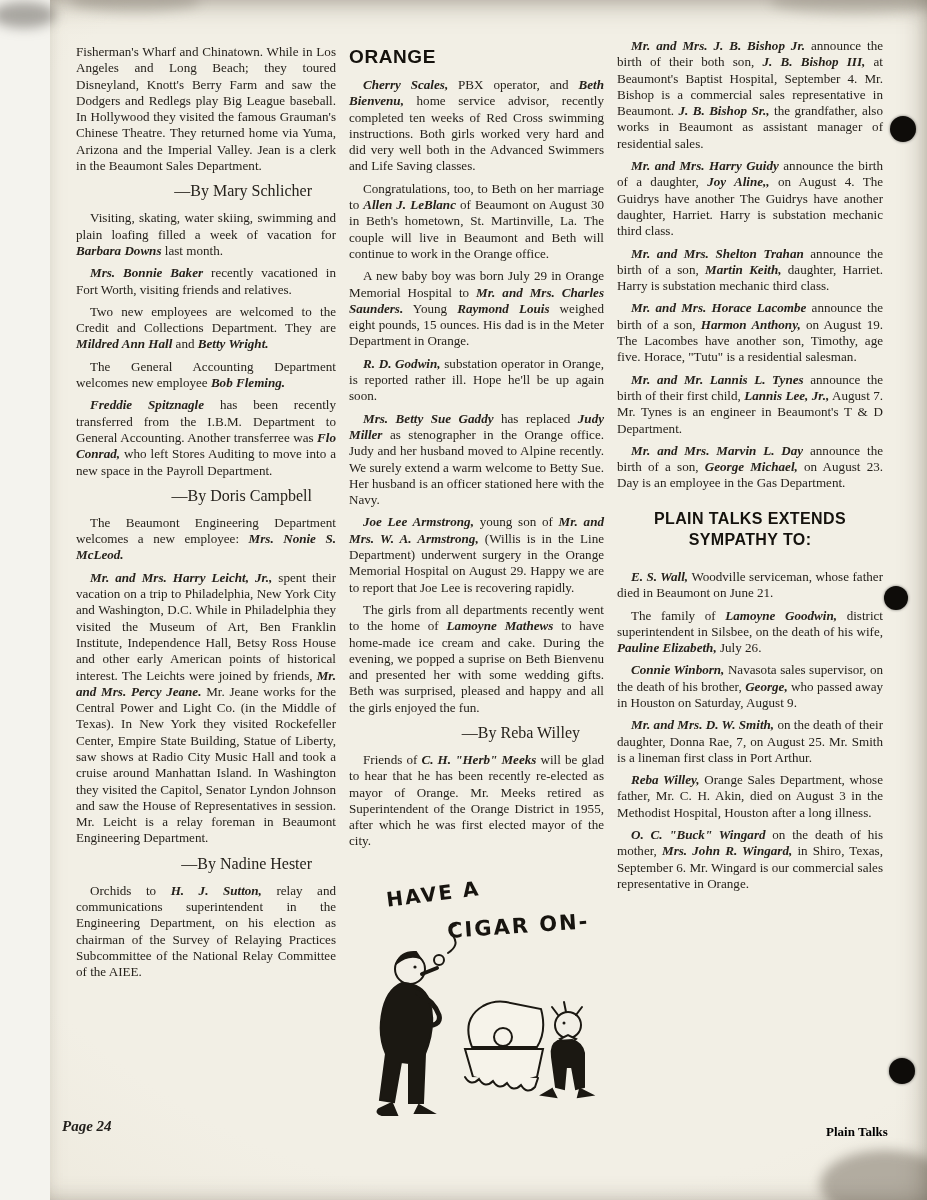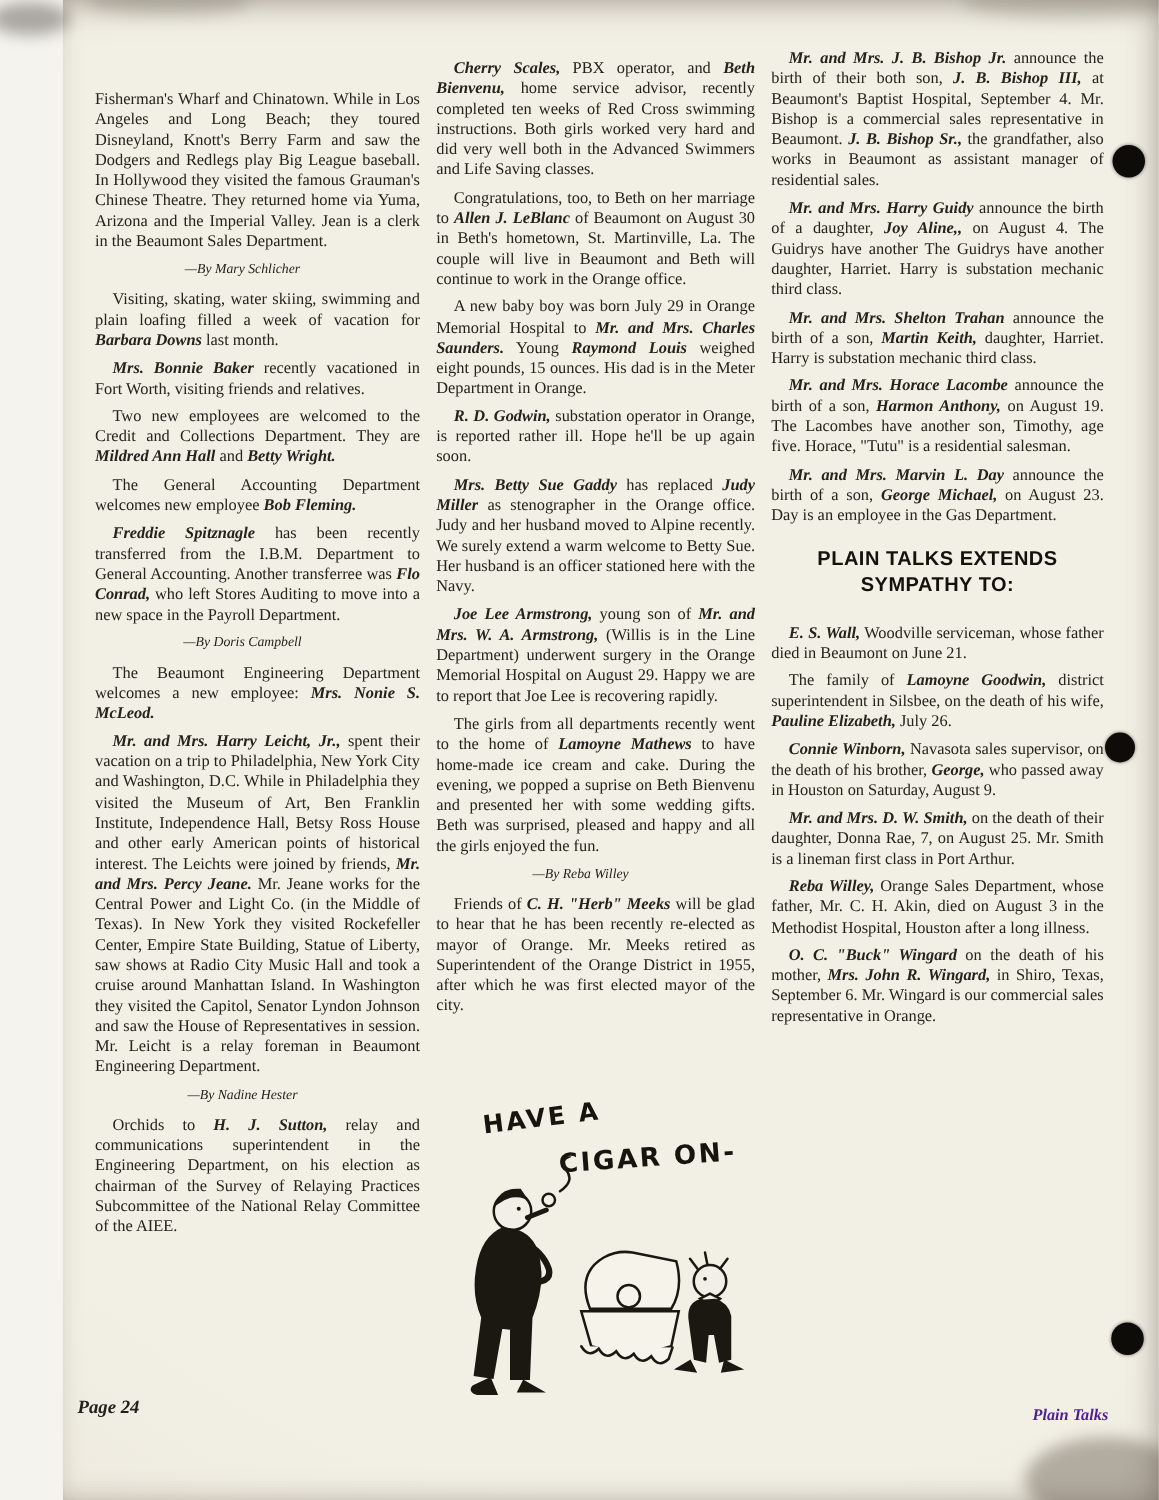--- a/index.html
+++ b/index.html
@@ -17,28 +17,28 @@
                 inset -16px 0 30px -18px rgba(80,70,55,.40),
                 inset 0 -14px 26px -18px rgba(80,70,55,.35);
   }
   .smudge { position:absolute; border-radius:50%; filter:blur(6px); }
   .smudge.tl1 { left:-8px; top:2px; width:64px; height:26px; background:rgba(95,92,86,.5); }
   .smudge.tl2 { left:70px; top:-10px; width:130px; height:22px; background:rgba(125,118,105,.33); }
   .smudge.tr  { left:770px; top:-10px; width:170px; height:24px; background:rgba(120,112,98,.30); }
   .smudge.br  { left:820px; top:1150px; width:130px; height:70px; background:rgba(75,66,52,.38); }
 
   .col { position:absolute; color:#26221c; }
-  #c1 { left:76px;  top:44px; width:260px;margin-top:27px; }
+  #c1 { left:76px;  top:44px; width:260px; }
   #c2 { left:349px; top:46px; width:255px; }
   #c3 { left:617px; top:38px; width:266px; }
 
   .para { font-size:13.1px; line-height:16.3px; text-align:justify; text-indent:14px; margin:0 0 6px; }
   .para.ni { text-indent:0; }
   b { font-weight:bold;font-style:italic; }
-  .byline { font-size:11px; font-style:italic; text-align:center; padding-right:24px; margin:8px 0 10px; }
+  .byline { font-size:16px; text-align:right; padding-right:24px; margin:8px 0 10px; }
   .sec-head {
     font-family:"Liberation Sans", sans-serif; font-size:19px; font-weight:bold;
     letter-spacing:.6px; margin:0 0 9px; color:#15120d;
   }
   .symp-head {
     font-family:"Liberation Sans", sans-serif; font-size:16px; font-weight:bold;
     text-align:center; margin:16px 14px 18px; line-height:1.35; letter-spacing:.4px; color:#15120d;
   }
 
   .cap {
@@ -48,21 +48,21 @@
   .cap1 { left:386px; top:882px; font-size:20px; letter-spacing:2px; transform:rotate(-7deg); }
   .cap2 { left:447px; top:914px; font-size:21px; letter-spacing:2px; transform:rotate(-4deg); }
   .cartoon { position:absolute; left:352px; top:925px; width:252px; height:205px; }
 
   .hole { position:absolute; border-radius:50%; background:#0e0c09; box-shadow:0 0 3px rgba(0,0,0,.55); }
   #hole1 { left:890px; top:116px;  width:26px; height:26px; }
   #hole2 { left:884px; top:586px;  width:24px; height:24px; }
   #hole3 { left:889px; top:1058px; width:26px; height:26px; }
 
   .footer-left  { position:absolute; left:62px;  top:1118px; font-size:15px; font-weight:bold; font-style:italic; color:#23201c; }
-  .footer-right { position:absolute; left:826px; top:1124px; font-size:13px; font-weight:bold; font-style:italic; color:#4c1d95; }
+  .footer-right { position:absolute; left:826px; top:1124px; font-size:13px; font-weight:bold; color:#000000; }
 </style>
 </head>
 <body>
 
 <div class="paper"></div>
 <div class="smudge tl1"></div>
 <div class="smudge tl2"></div>
 <div class="smudge tr"></div>
 <div class="smudge br"></div>
 
@@ -74,35 +74,37 @@
     <div class="para"><span>Two new employees are welcomed to the Credit and Collections Department. They are </span><b>Mildred Ann Hall</b><span> and </span><b>Betty Wright.</b></div>
     <div class="para"><span>The General Accounting Department welcomes new employee </span><b>Bob Fleming.</b></div>
     <div class="para"><b>Freddie Spitznagle</b><span> has been recently transferred from the I.B.M. Department to General Accounting. Another transferree was </span><b>Flo Conrad,</b><span> who left Stores Auditing to move into a new space in the Payroll Department.</span></div>
     <div class="byline"><span>—By Doris Campbell</span></div>
     <div class="para"><span>The Beaumont Engineering Department welcomes a new employee: </span><b>Mrs. Nonie S. McLeod.</b></div>
     <div class="para"><b>Mr. and Mrs. Harry Leicht, Jr.,</b><span> spent their vacation on a trip to Philadelphia, New York City and Washington, D.C. While in Philadelphia they visited the Museum of Art, Ben Franklin Institute, Independence Hall, Betsy Ross House and other early American points of historical interest. The Leichts were joined by friends, </span><b>Mr. and Mrs. Percy Jeane.</b><span> Mr. Jeane works for the Central Power and Light Co. (in the Middle of Texas). In New York they visited Rockefeller Center, Empire State Building, Statue of Liberty, saw shows at Radio City Music Hall and took a cruise around Manhattan Island. In Washington they visited the Capitol, Senator Lyndon Johnson and saw the House of Representatives in session. Mr. Leicht is a relay foreman in Beaumont Engineering Department.</span></div>
     <div class="byline"><span>—By Nadine Hester</span></div>
     <div class="para"><span>Orchids to </span><b>H. J. Sutton,</b><span> relay and communications superintendent in the Engineering Department, on his election as chairman of the Survey of Relaying Practices Subcommittee of the National Relay Committee of the AIEE.</span></div>
   </div>
 <div class="col" id="c2">
+    <div class="sec-head"><span>ORANGE</span></div>
     <div class="para"><b>Cherry Scales,</b><span> PBX operator, and </span><b>Beth Bienvenu,</b><span> home service advisor, recently completed ten weeks of Red Cross swimming instructions. Both girls worked very hard and did very well both in the Advanced Swimmers and Life Saving classes.</span></div>
     <div class="para"><span>Congratulations, too, to Beth on her marriage to </span><b>Allen J. LeBlanc</b><span> of Beaumont on August 30 in Beth's hometown, St. Martinville, La. The couple will live in Beaumont and Beth will continue to work in the Orange office.</span></div>
     <div class="para"><span>A new baby boy was born July 29 in Orange Memorial Hospital to </span><b>Mr. and Mrs. Charles Saunders.</b><span> Young </span><b>Raymond Louis</b><span> weighed eight pounds, 15 ounces. His dad is in the Meter Department in Orange.</span></div>
     <div class="para"><b>R. D. Godwin,</b><span> substation operator in Orange, is reported rather ill. Hope he'll be up again soon.</span></div>
     <div class="para"><b>Mrs. Betty Sue Gaddy</b><span> has replaced </span><b>Judy Miller</b><span> as stenographer in the Orange office. Judy and her husband moved to Alpine recently. We surely extend a warm welcome to Betty Sue. Her husband is an officer stationed here with the Navy.</span></div>
     <div class="para"><b>Joe Lee Armstrong,</b><span> young son of </span><b>Mr. and Mrs. W. A. Armstrong,</b><span> (Willis is in the Line Department) underwent surgery in the Orange Memorial Hospital on August 29. Happy we are to report that Joe Lee is recovering rapidly.</span></div>
     <div class="para"><span>The girls from all departments recently went to the home of </span><b>Lamoyne Mathews</b><span> to have home-made ice cream and cake. During the evening, we popped a suprise on Beth Bienvenu and presented her with some wedding gifts. Beth was surprised, pleased and happy and all the girls enjoyed the fun.</span></div>
     <div class="byline"><span>—By Reba Willey</span></div>
     <div class="para"><span>Friends of </span><b>C. H. "Herb" Meeks</b><span> will be glad to hear that he has been recently re-elected as mayor of Orange. Mr. Meeks retired as Superintendent of the Orange District in 1955, after which he was first elected mayor of the city.</span></div>
   </div>
 <div class="col" id="c3">
     <div class="para"><b>Mr. and Mrs. J. B. Bishop Jr.</b><span> announce the birth of their both son, </span><b>J. B. Bishop III,</b><span> at Beaumont's Baptist Hospital, September 4. Mr. Bishop is a commercial sales representative in Beaumont. </span><b>J. B. Bishop Sr.,</b><span> the grandfather, also works in Beaumont as assistant manager of residential sales.</span></div>
     <div class="para"><b>Mr. and Mrs. Harry Guidy</b><span> announce the birth of a daughter, </span><b>Joy Aline,,</b><span> on August 4. The Guidrys have another The Guidrys have another daughter, Harriet. Harry is substation mechanic third class.</span></div>
     <div class="para"><b>Mr. and Mrs. Shelton Trahan</b><span> announce the birth of a son, </span><b>Martin Keith,</b><span> daughter, Harriet. Harry is substation mechanic third class.</span></div>
     <div class="para"><b>Mr. and Mrs. Horace Lacombe</b><span> announce the birth of a son, </span><b>Harmon Anthony,</b><span> on August 19. The Lacombes have another son, Timothy, age five. Horace, "Tutu" is a residential salesman.</span></div>
+    <div class="para"><b>Mr. and Mr. Lannis L. Tynes</b><span> announce the birth of their first child, </span><b>Lannis Lee, Jr.,</b><span> August 7. Mr. Tynes is an engineer in Beaumont's T &amp; D Department.</span></div>
     <div class="para"><b>Mr. and Mrs. Marvin L. Day</b><span> announce the birth of a son, </span><b>George Michael,</b><span> on August 23. Day is an employee in the Gas Department.</span></div>
     <div class="symp-head"><span>PLAIN TALKS EXTENDS SYMPATHY TO:</span></div>
     <div class="para"><b>E. S. Wall,</b><span> Woodville serviceman, whose father died in Beaumont on June 21.</span></div>
     <div class="para"><span>The family of </span><b>Lamoyne Goodwin,</b><span> district superintendent in Silsbee, on the death of his wife, </span><b>Pauline Elizabeth,</b><span> July 26.</span></div>
     <div class="para"><b>Connie Winborn,</b><span> Navasota sales supervisor, on the death of his brother, </span><b>George,</b><span> who passed away in Houston on Saturday, August 9.</span></div>
     <div class="para"><b>Mr. and Mrs. D. W. Smith,</b><span> on the death of their daughter, Donna Rae, 7, on August 25. Mr. Smith is a lineman first class in Port Arthur.</span></div>
     <div class="para"><b>Reba Willey,</b><span> Orange Sales Department, whose father, Mr. C. H. Akin, died on August 3 in the Methodist Hospital, Houston after a long illness.</span></div>
     <div class="para"><b>O. C. "Buck" Wingard</b><span> on the death of his mother, </span><b>Mrs. John R. Wingard,</b><span> in Shiro, Texas, September 6. Mr. Wingard is our commercial sales representative in Orange.</span></div>
   </div>
 

